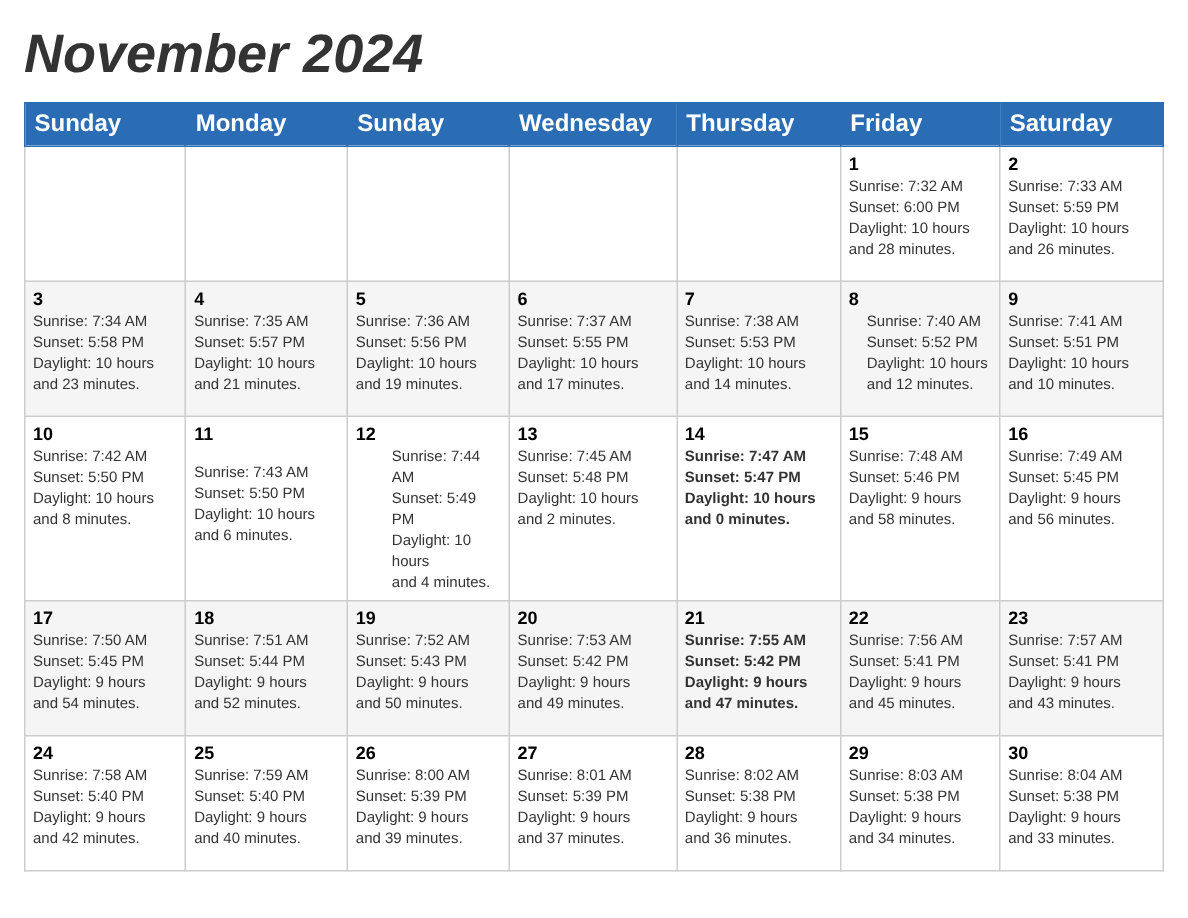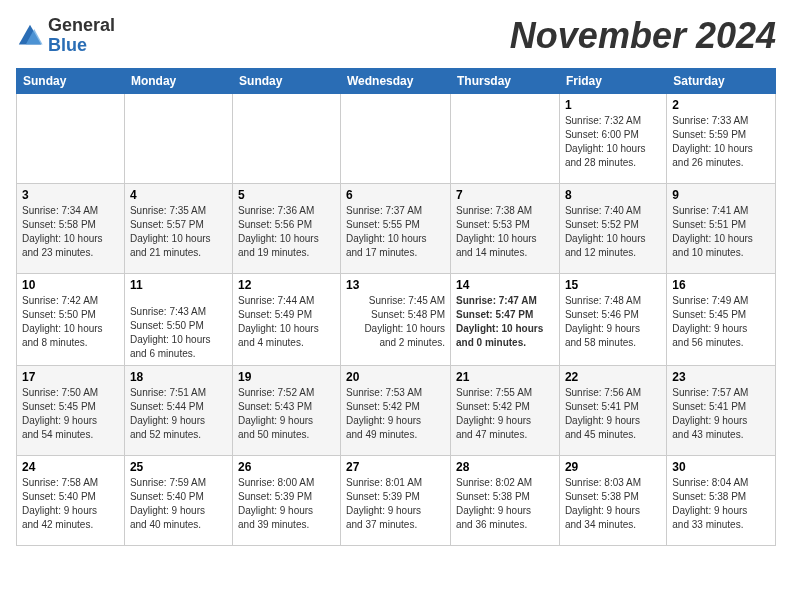--- a/index.html
+++ b/index.html
@@ -49,21 +49,21 @@
     .calendar-table {
       width: 100%;
       border-collapse: collapse;
       font-size: 10.5px;
     }
     .calendar-table th {
       background: #2a6db5;
       color: #fff;
       text-align: left;
       padding: 5px 6px;
-      font-size: 12px;
+      font-size: 16px;
       font-weight: bold;
       border: 1px solid #2a6db5;
     }
     .calendar-table td {
       border: 1px solid #ccc;
       vertical-align: top;
       padding: 4px 5px;
       height: 90px;
       width: 113px;
       background: #fff;
@@ -83,30 +83,20 @@
       line-height: 1.4;
     }
     .empty-cell {
       background: #fff !important;
     }
   </style>
 </head>
 <body>
 
 <div class="header-area">
-  <div class="logo">
-    <svg class="logo-icon" viewBox="0 0 40 40">
-      <polygon points="20,4 36,32 4,32" fill="#2a6db5"></polygon>
-      <polygon points="26,10 38,32 14,32" fill="#5ba3e0" opacity="0.7"></polygon>
-    </svg>
-    <div class="logo-text">
-      <span class="logo-general">General</span><br>
-      <span class="logo-blue">Blue</span>
-    </div>
-  </div>
   <div class="title-area">
     <div class="month-title">November 2024</div>
   </div>
 </div>
 
 <table class="calendar-table">
   <thead>
     <tr id="weekday-header">
     <th>Sunday</th>
         <th>Monday</th>
@@ -170,21 +160,21 @@
         </td>
         <td>
           <span class="day-number">7</span>
           <div class="day-info" style="white-space: pre-line;">Sunrise: 7:38 AM
 Sunset: 5:53 PM
 Daylight: 10 hours
 and 14 minutes.</div>
         </td>
         <td>
           <span class="day-number">8</span>
-          <div class="day-info" style="white-space: pre-line;">Sunrise: 7:40 AM
+          <div class="day-info" style="white-space: pre-line; margin-left: 12px;">Sunrise: 7:40 AM
 Sunset: 5:52 PM
 Daylight: 10 hours
 and 12 minutes.</div>
         </td>
         <td>
           <span class="day-number">9</span>
           <div class="day-info" style="white-space: pre-line;">Sunrise: 7:41 AM
 Sunset: 5:51 PM
 Daylight: 10 hours
 and 10 minutes.</div>
@@ -200,28 +190,28 @@
         </td>
         <td>
           <span class="day-number">11</span>
           <div class="day-info" style="white-space: pre-line; margin-top: 13px;">Sunrise: 7:43 AM
 Sunset: 5:50 PM
 Daylight: 10 hours
 and 6 minutes.</div>
         </td>
         <td>
           <span class="day-number">12</span>
-          <div class="day-info" style="white-space: pre-line;">Sunrise: 7:44 AM
+          <div class="day-info" style="white-space: pre-line; margin-left: 24px;">Sunrise: 7:44 AM
 Sunset: 5:49 PM
 Daylight: 10 hours
 and 4 minutes.</div>
         </td>
         <td>
           <span class="day-number">13</span>
-          <div class="day-info" style="white-space: pre-line; text-align: right;">Sunrise: 7:45 AM
+          <div class="day-info" style="white-space: pre-line;">Sunrise: 7:45 AM
 Sunset: 5:48 PM
 Daylight: 10 hours
 and 2 minutes.</div>
         </td>
         <td>
           <span class="day-number">14</span>
           <div class="day-info" style="white-space: pre-line; font-weight: bold;">Sunrise: 7:47 AM
 Sunset: 5:47 PM
 Daylight: 10 hours
 and 0 minutes.</div>
@@ -265,21 +255,21 @@
         </td>
         <td>
           <span class="day-number">20</span>
           <div class="day-info" style="white-space: pre-line;">Sunrise: 7:53 AM
 Sunset: 5:42 PM
 Daylight: 9 hours
 and 49 minutes.</div>
         </td>
         <td>
           <span class="day-number">21</span>
-          <div class="day-info" style="white-space: pre-line;">Sunrise: 7:55 AM
+          <div class="day-info" style="white-space: pre-line; font-weight: bold;">Sunrise: 7:55 AM
 Sunset: 5:42 PM
 Daylight: 9 hours
 and 47 minutes.</div>
         </td>
         <td>
           <span class="day-number">22</span>
           <div class="day-info" style="white-space: pre-line;">Sunrise: 7:56 AM
 Sunset: 5:41 PM
 Daylight: 9 hours
 and 45 minutes.</div>

